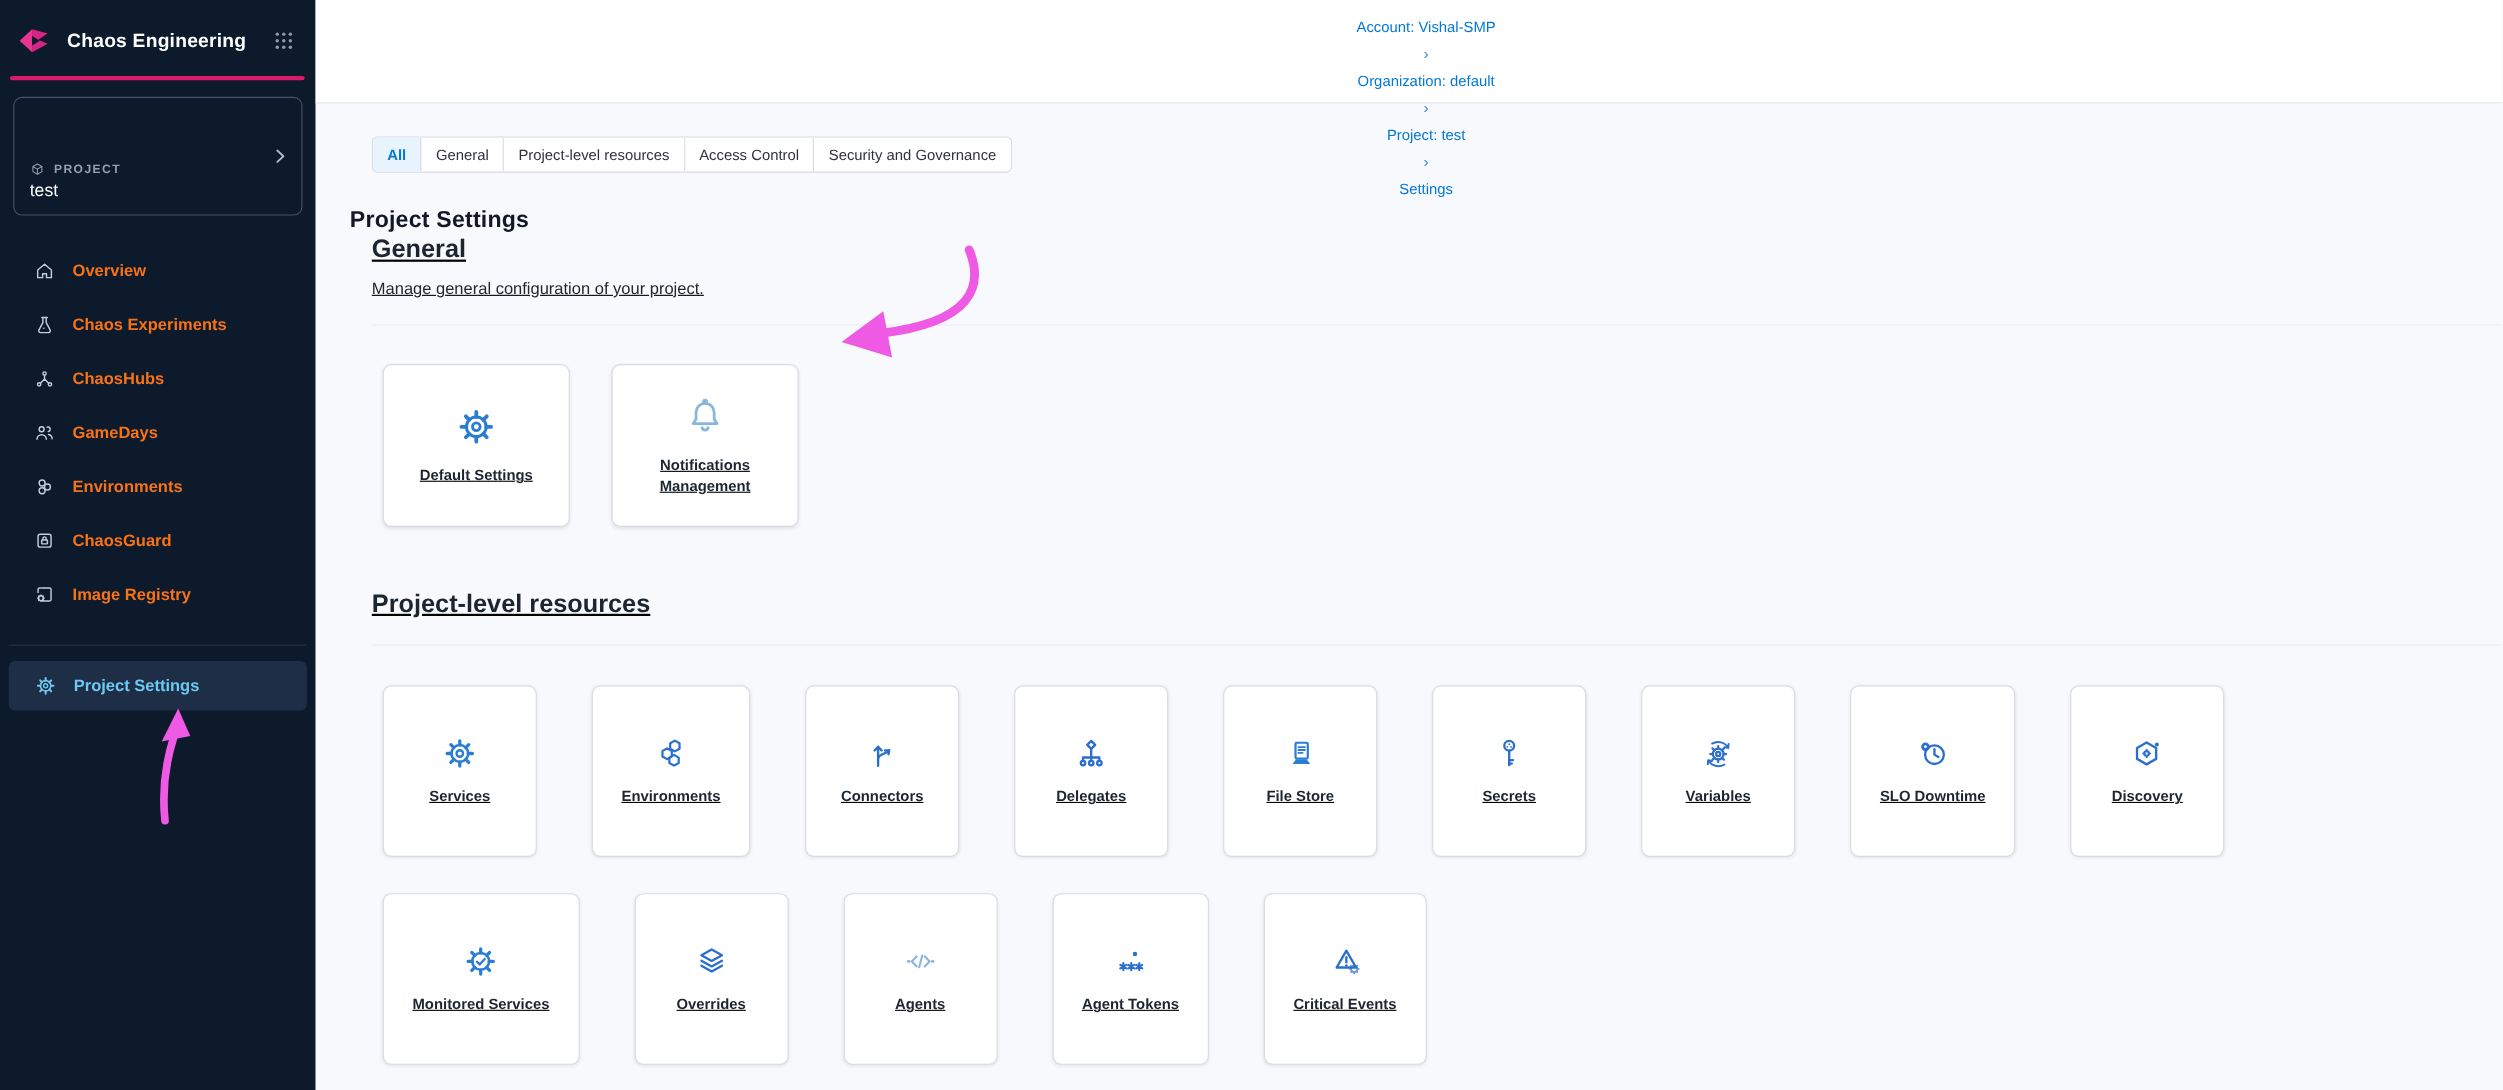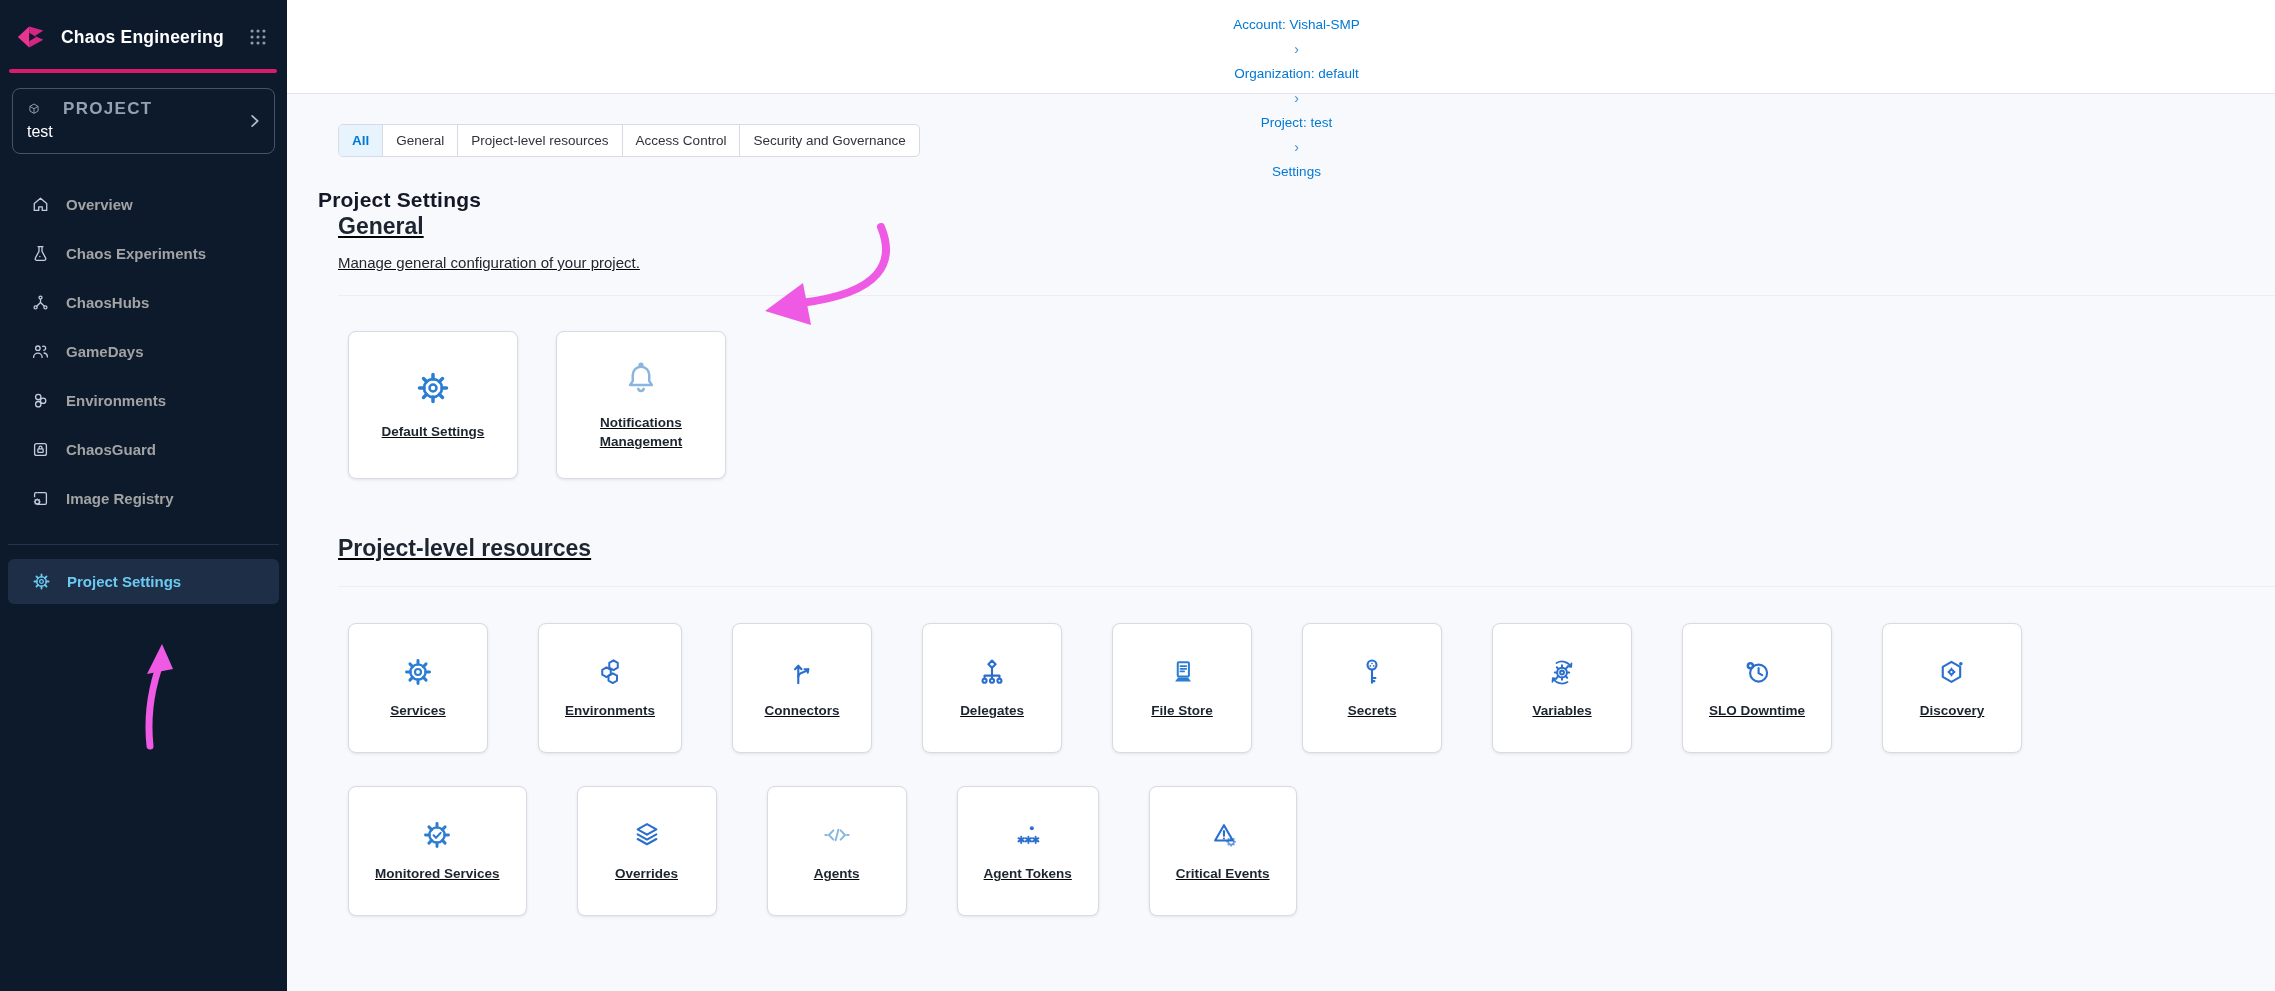--- a/index.html
+++ b/index.html
@@ -13,26 +13,26 @@
   body{font-family:"Liberation Sans","DejaVu Sans",sans-serif;background:var(--content-bg);}
   .screen{width:2275px;height:991px;display:flex;}
 
   
   .sidebar{width:287px;min-width:287px;height:100%;background:var(--sidebar-bg);position:relative;color:#dfe5ee;}
   .brand{display:flex;align-items:center;gap:11px;padding:20px 18px 0 14px;}
   .brand-title{color:#fff;font-size:17.5px;font-weight:700;letter-spacing:.2px;}
   .grid-icon{width:22px;height:22px;margin-left:auto;color:#8e99ab;cursor:pointer;}
   .brand-underline{height:4px;background:var(--brand-accent);margin:15px 10px 0 9px;border-radius:2px;}
   .project-card{position:relative;margin:15px 12px 0;border:1px solid #44536d;border-radius:8px;padding:10px 14px 12px;cursor:pointer;}
-  .project-label-row{display:flex;align-items:center;gap:22px;color:#93a1b5;font-size:17px;font-weight:700;letter-spacing:1.3px;}
+  .project-label-row{display:flex;align-items:center;gap:8px;color:#93a1b5;font-size:11px;font-weight:700;letter-spacing:1.3px;margin-top:48px;}
   .project-label-row svg{width:14px;height:14px;}
   .project-name{margin-top:4px;color:#fff;font-size:16px;font-weight:500;}
   .project-chevron{position:absolute;right:10px;top:50%;transform:translateY(-50%);width:19px;height:19px;color:#aeb9c9;}
   .nav{margin-top:26px;}
-  .nav-item{height:49px;display:flex;align-items:center;gap:15px;padding-left:30px;font-size:15px;font-weight:600;color:#a3a3a3;cursor:pointer;}
+  .nav-item{height:49px;display:flex;align-items:center;gap:15px;padding-left:30px;font-size:15px;font-weight:600;color:#f97316;cursor:pointer;}
   .nav-item svg{width:21px;height:21px;color:#c3cddb;flex:none;}
   .sidebar-divider{height:1px;background:#22344d;margin:21px 8px 0;}
   .nav-item.active{margin:14px 8px 0;height:45px;padding-left:23px;border-radius:6px;background:var(--sidebar-active-bg);color:var(--sidebar-active-text);}
   .nav-item.active svg{color:var(--sidebar-active-text);}
   .sidebar-arrow{position:absolute;left:136px;top:638px;width:46px;height:116px;}
 
   
   .main{flex:1;position:relative;background:var(--content-bg);}
   .header{background:#fff;border-bottom:1px solid #e3e4ec;height:94px;padding:17px 0 0 31px;}
   .breadcrumb{display:flex;align-items:center;gap:9px;font-size:13.5px;color:var(--primary-blue);flex-direction:column;}
@@ -49,21 +49,21 @@
   .section-divider{height:1px;background:#eceef3;margin-top:24px;margin-right:0;}
   .gen-cards{display:flex;gap:38px;margin-top:35px;margin-left:10px;}
   .gen-card{width:170px;height:148px;background:#fff;border:1px solid var(--card-border);border-radius:8px;
             box-shadow:0 1px 3px rgba(40,41,61,.10);display:flex;flex-direction:column;align-items:center;justify-content:center;
             gap:15px;padding:0 26px;cursor:pointer;}
   .gen-card svg{width:40px;height:40px;flex:none;}
   .card-label{font-size:13.5px;font-weight:700;color:var(--heading-text);text-align:center;line-height:1.35;}
   .res-row{display:flex;gap:50px;margin-left:10px;}
   .res-row.row1{margin-top:36px;}
   .res-row.row2{margin-top:33px;}
-  .res-card{min-width:140px;height:130px;background:#fff;border:1px solid var(--card-border);border-radius:8px;
+  .res-card{min-width:140px;height:156px;background:#fff;border:1px solid var(--card-border);border-radius:8px;
             box-shadow:0 1px 3px rgba(40,41,61,.10);display:flex;flex-direction:column;align-items:center;justify-content:center;
             gap:13px;padding:0 26px;cursor:pointer;}
   .res-card svg{width:34px;height:34px;flex:none;}
   .curved-arrow{position:absolute;left:448px;top:223px;width:160px;height:108px;pointer-events:none;}
   .ic-blue{color:var(--icon-blue);} .ic-light{color:var(--icon-blue-light);} .ic-mid{color:#2b6fce;}
 </style>
 </head>
 <body>
 
 <svg width="0" height="0" style="position:absolute" aria-hidden="true">

